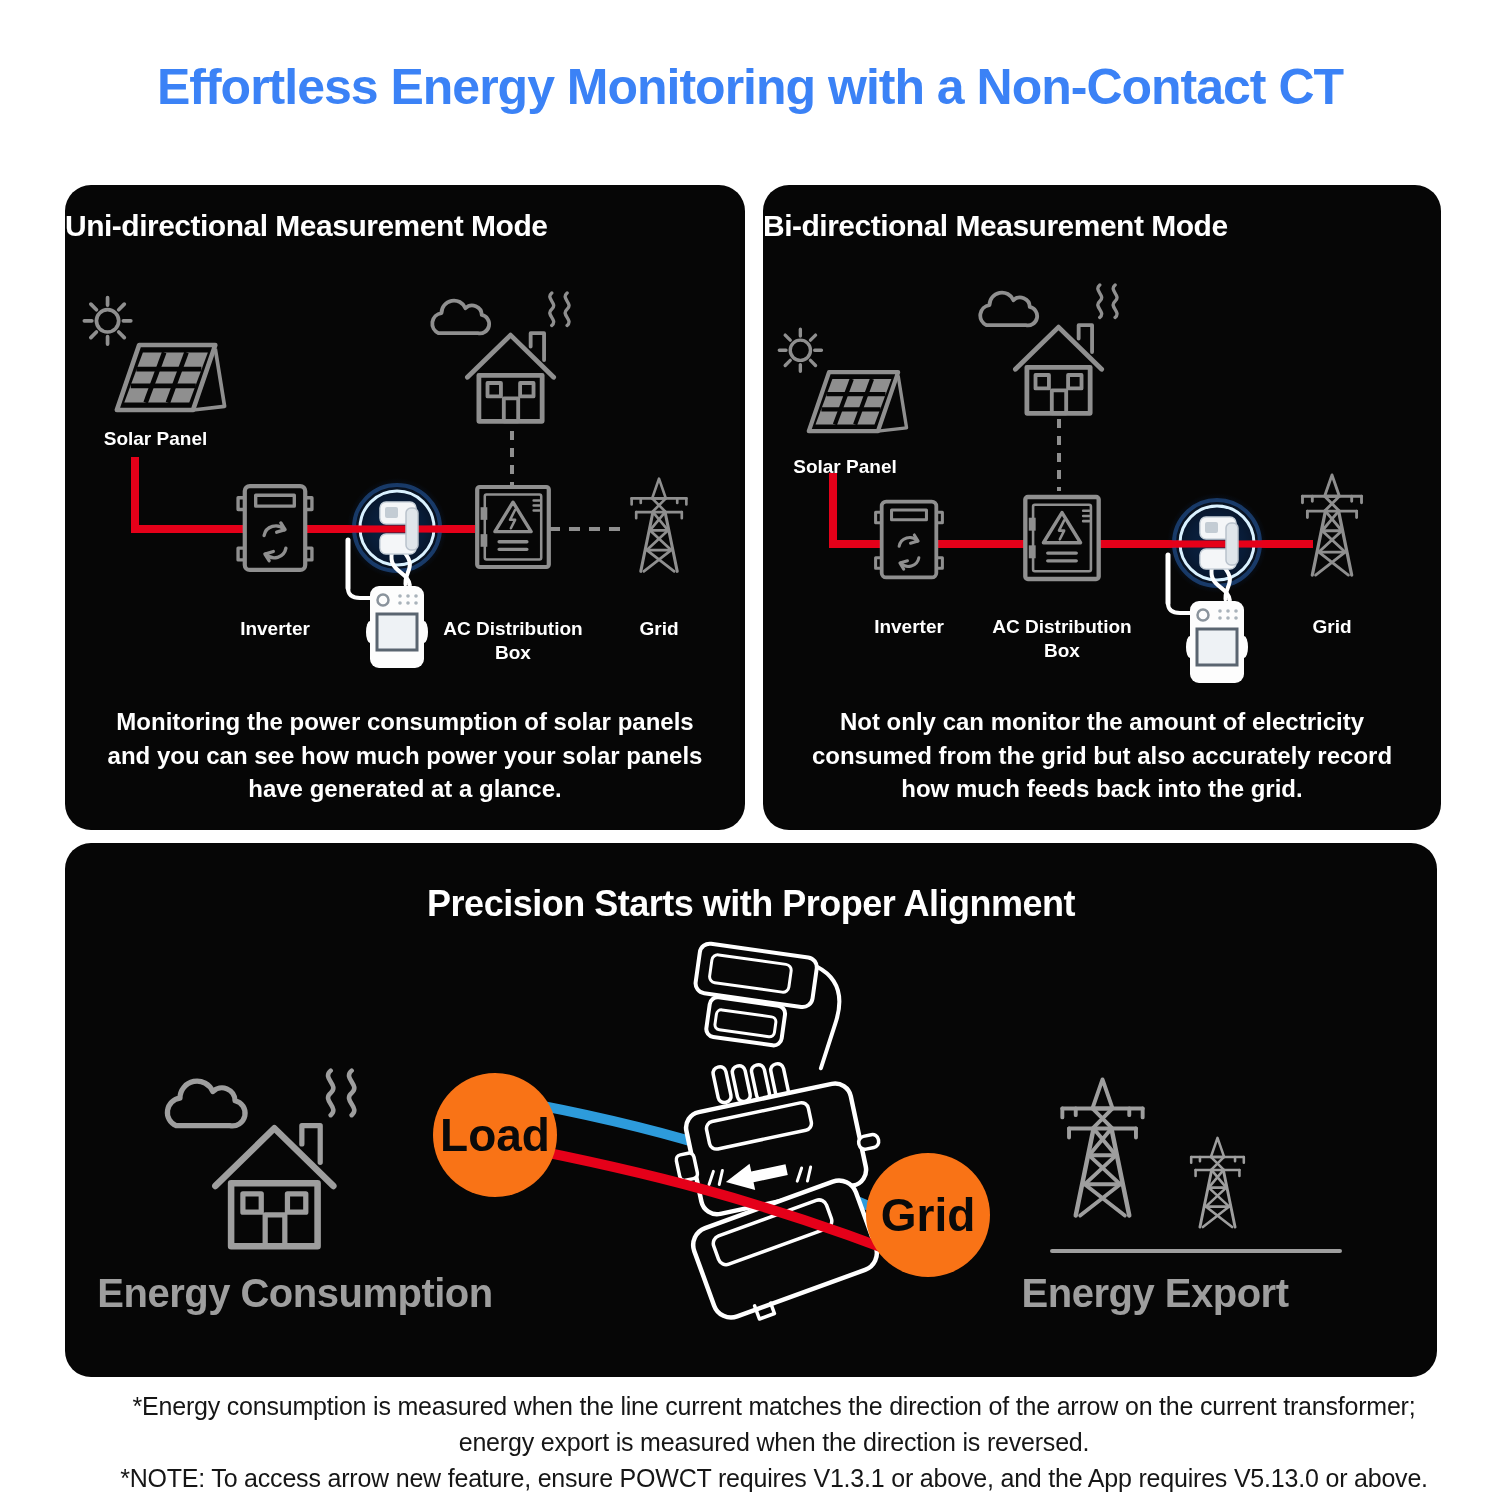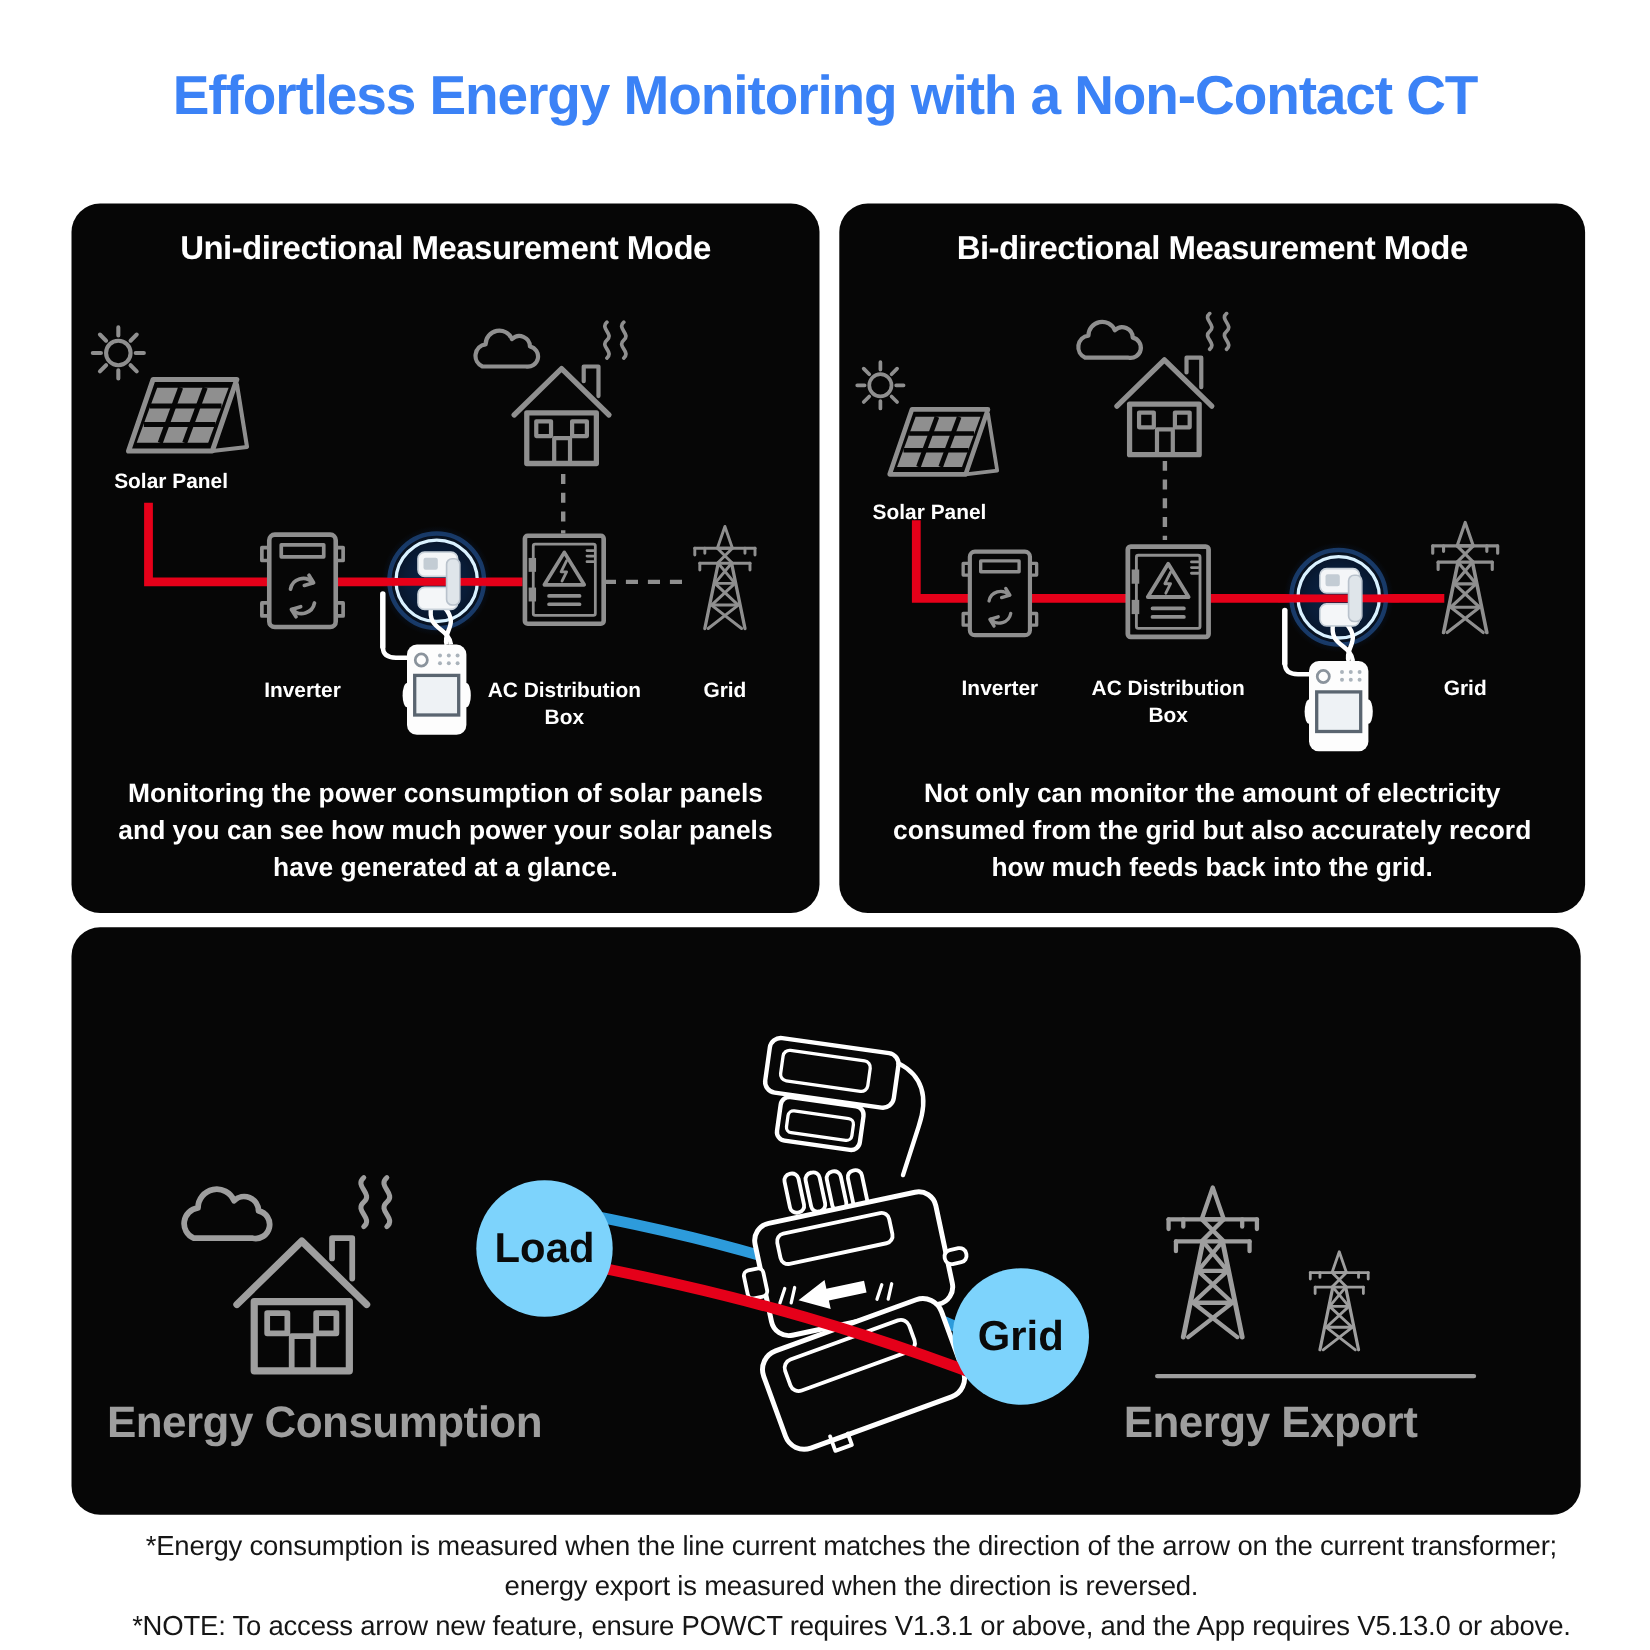--- a/index.html
+++ b/index.html
@@ -10,21 +10,21 @@
   .main-title {
     position:absolute; top:58px; left:0; width:100%;
     text-align:center; font-size:50px; font-weight:800; color:#3b82f6;
     letter-spacing:-1px; margin:0;
   }
   .panel { position:absolute; background:#060606; border-radius:26px; }
   #panel-uni   { left:65px;  top:185px; width:680px;  height:645px; }
   #panel-bi    { left:763px; top:185px; width:678px;  height:645px; }
   #panel-align { left:65px;  top:843px; width:1372px; height:534px; }
   .panel-title {
-    position:absolute; top:24px; left:0; width:100%; text-align:center;
+    position:absolute; top:24px; left:0; width:100%; text-align:left;
     color:#ffffff; font-size:30px; font-weight:800; letter-spacing:-0.5px;
   }
   .align-title {
     position:absolute; top:40px; left:0; width:100%; text-align:center;
     color:#ffffff; font-size:36px; font-weight:800; letter-spacing:-0.5px;
   }
   .abs { position:absolute; }
   .lines-layer { position:absolute; left:0; top:0; pointer-events:none; }
   .dlabel {
     position:absolute; color:#ffffff; font-weight:700; font-size:19px;
@@ -34,21 +34,21 @@
     position:absolute; top:520px; left:50%; transform:translateX(-50%);
     width:620px; text-align:center; color:#ffffff; font-weight:700;
     font-size:24px; line-height:1.4;
   }
   .gray-label {
     position:absolute; color:#9e9e9e; font-weight:800; font-size:40px;
     text-align:center; letter-spacing:-0.5px;
   }
   .bubble {
     position:absolute; width:124px; height:124px; border-radius:50%;
-    background:#7dd3fc; color:#0a0a0a; font-weight:800; font-size:38px;
+    background:#f97316; color:#0a0a0a; font-weight:800; font-size:46px;
     display:flex; align-items:center; justify-content:center;
   }
   .baseline { position:absolute; left:985px; top:406px; width:292px; height:4px; background:#9e9e9e; border-radius:2px; }
   .footer {
     position:absolute; top:1388px; left:0; width:100%; text-align:center;
     color:#161616; font-size:25px; line-height:1.44; letter-spacing:-0.2px;padding-left:24px;
   }
   .footer p { margin:0; }
   .icon-gray { color:#8f8f8f; }
   .icon-gray-light { color:#9e9e9e; }
@@ -247,20 +247,21 @@
 
     <svg class="abs icon-gray" style="left:528px;top:286px" width="82" height="108">
         <use href="#sym-tower"></use>
       </svg>
     <div class="dlabel" style="left:509px;top:418px;width:120px">Grid</div>
 
     <div class="desc">Not only can monitor the amount of electricity consumed from the grid but also accurately record how much feeds back into the grid.</div>
   </section>
 
   <section class="panel" id="panel-align">
+    <div class="align-title">Precision Starts with Proper Alignment</div>
 
     <svg class="abs icon-gray-light" style="left:95px;top:225px" width="230" height="190">
         <use href="#sym-housecloud"></use>
       </svg>
     <div class="gray-label" style="left:0px;top:428px;width:460px">Energy Consumption</div>
 
     <svg class="abs icon-gray-light" style="left:975px;top:232px" width="125" height="145">
         <use href="#sym-tower"></use>
       </svg>
     <svg class="abs icon-gray-light" style="left:1110px;top:292px" width="85" height="95">

